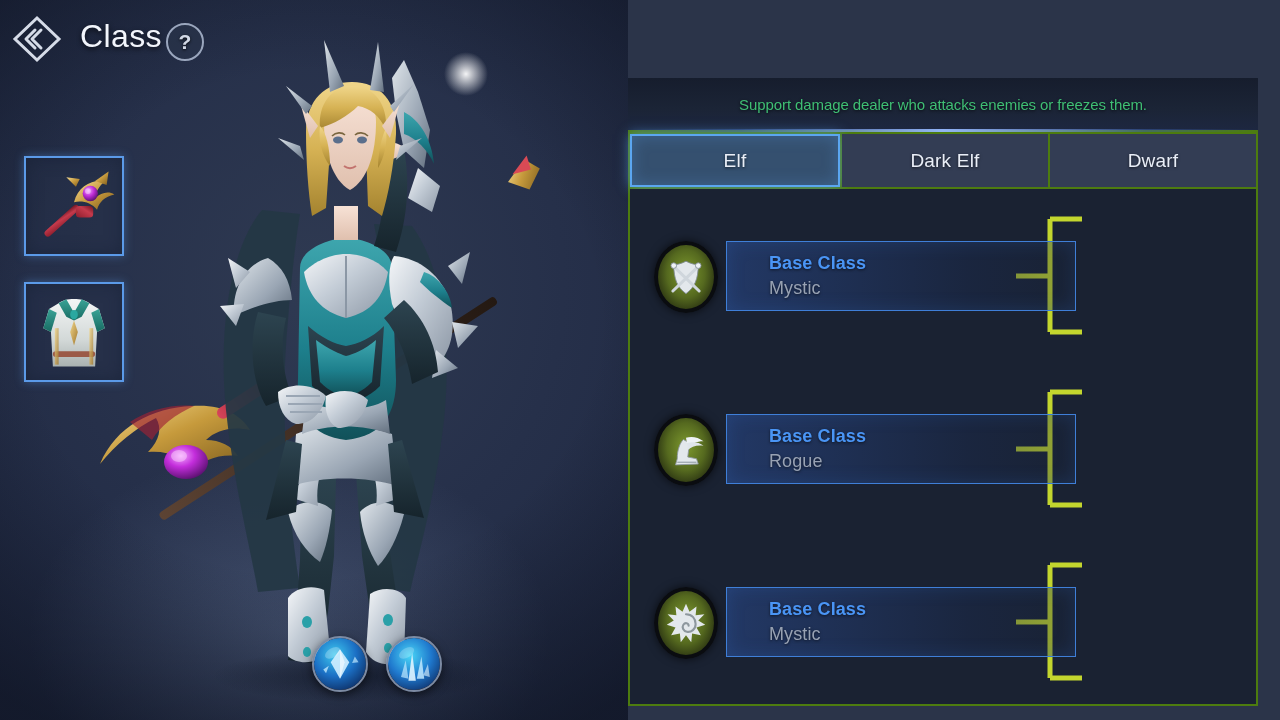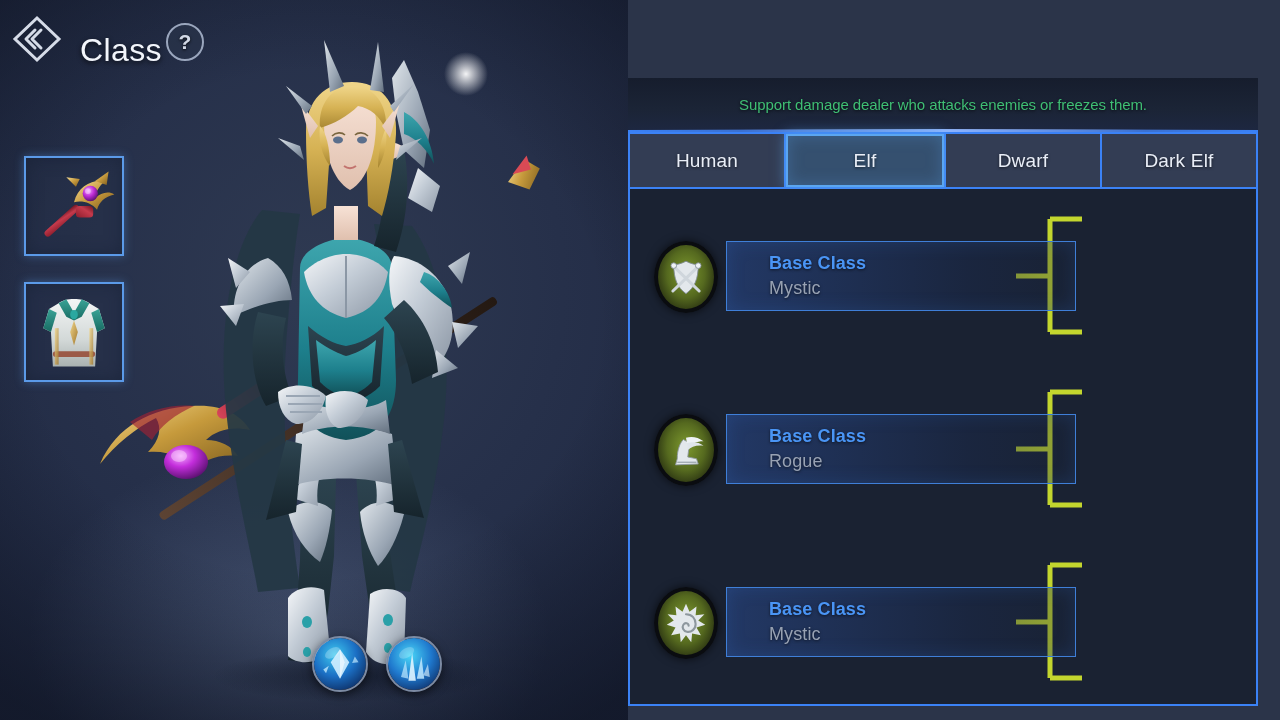--- a/index.html
+++ b/index.html
@@ -27,21 +27,20 @@
   
   #topbar{ position:absolute; left:0; top:0; width:628px; height:78px; z-index:40; }
   #backbtn{
     position:absolute; left:8px; top:12px; width:58px; height:54px;
     display:flex; align-items:center; justify-content:center; cursor:pointer;
   }
   #pagetitle{
     position:absolute; left:80px; top:18px;
     font-size:32px; color:#f2f5fb; letter-spacing:.4px;
     text-shadow:0 2px 5px rgba(0,0,0,.7);
-    margin-top:14px;
   }
   #helpbtn{
     position:absolute; left:166px; top:23px; width:38px; height:38px;
     border-radius:50%; border:2px solid #9aa6bd; background:rgba(44,54,76,.55);
     display:flex; align-items:center; justify-content:center;
     color:#d2d9e6; font-size:21px; font-weight:bold; cursor:pointer;
     text-shadow:0 1px 3px rgba(0,0,0,.8);
   }
 
   
@@ -68,21 +67,21 @@
     box-shadow:0 3px 10px rgba(0,0,0,.55), inset 0 0 12px rgba(255,255,255,.12);
     overflow:hidden;
   }
   #orb-1{ left:312px; top:636px; }
   #orb-2{ left:386px; top:636px; }
   .orb svg{ width:100%; height:100%; display:block; }
 
   
   #panel{
     position:absolute; left:628px; top:78px; width:630px; height:628px;
-    background:#3b82f6; z-index:20;
+    background:#4d7c0f; z-index:20;
   }
   #desc{
     position:absolute; left:0; top:0; width:630px; height:52px;
     background:linear-gradient(180deg,#161d2d 0%,#1b2436 60%,#1d2740 100%);
     display:flex; align-items:center; justify-content:center;
   }
   #desc-text{
     font-size:15px; color:#3fbf74; letter-spacing:-.1px; white-space:nowrap;
     text-shadow:0 1px 3px rgba(0,0,0,.7);
   }
@@ -448,24 +447,23 @@
 </div>
 
 <div id="panel">
 
   <div id="desc">
     <span id="desc-text">Support damage dealer who attacks enemies or freezes them.</span>
   </div>
   <div id="divider"></div>
 
   <div id="tabs">
-    <div class="tab">Human</div>
     <div class="tab active">Elf</div>
+    <div class="tab">Dark Elf</div>
     <div class="tab">Dwarf</div>
-    <div class="tab">Dark Elf</div>
   </div>
 
   <div id="tree">
 
     <svg width="0" height="0" style="position:absolute">
       <symbol id="ic-shield" viewBox="0 0 48 48">
         <path d="M24 6 C18 9 13 10 10 10 C10 26 14 36 24 43 C34 36 38 26 38 10 C35 10 30 9 24 6 Z" fill="#e3e8ec" stroke="#7f8a92" stroke-width="1"></path>
         <path d="M9 11 L39 40 M39 11 L9 40" stroke="#cfd6dc" stroke-width="3.5" stroke-linecap="round"></path>
         <circle cx="10" cy="11" r="3.2" fill="#eef2f5" stroke="#7f8a92" stroke-width="1"></circle>
         <circle cx="38" cy="11" r="3.2" fill="#eef2f5" stroke="#7f8a92" stroke-width="1"></circle>

